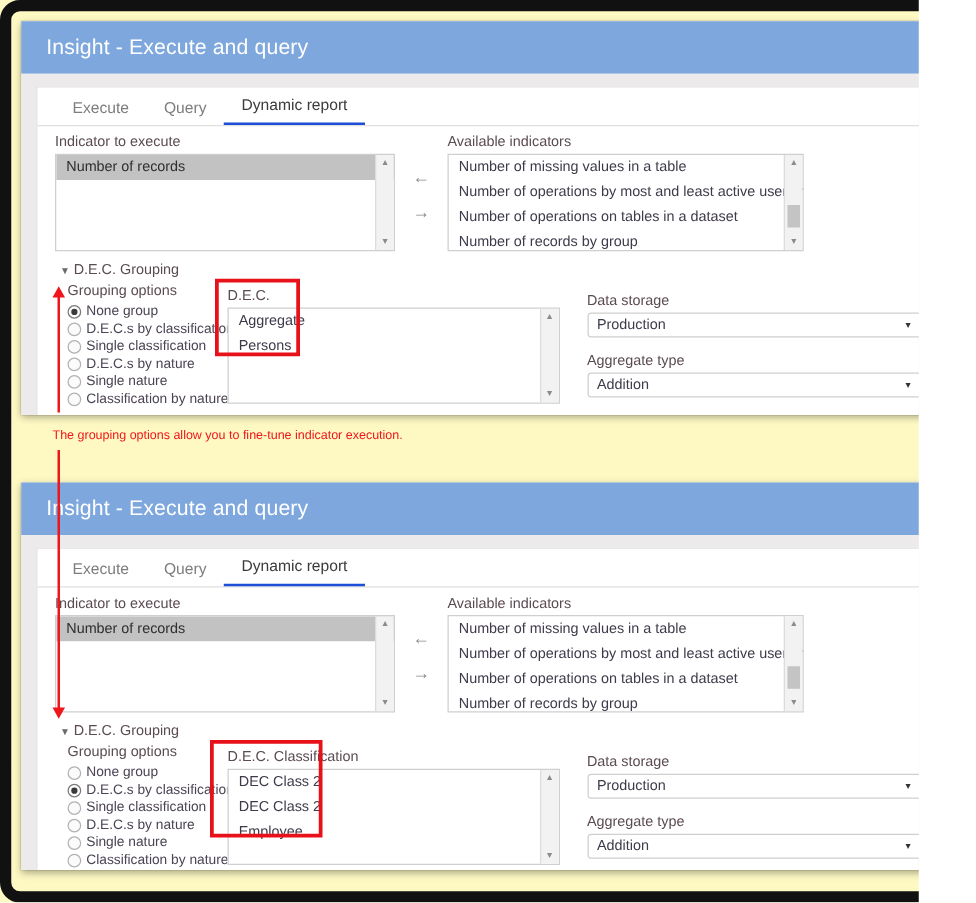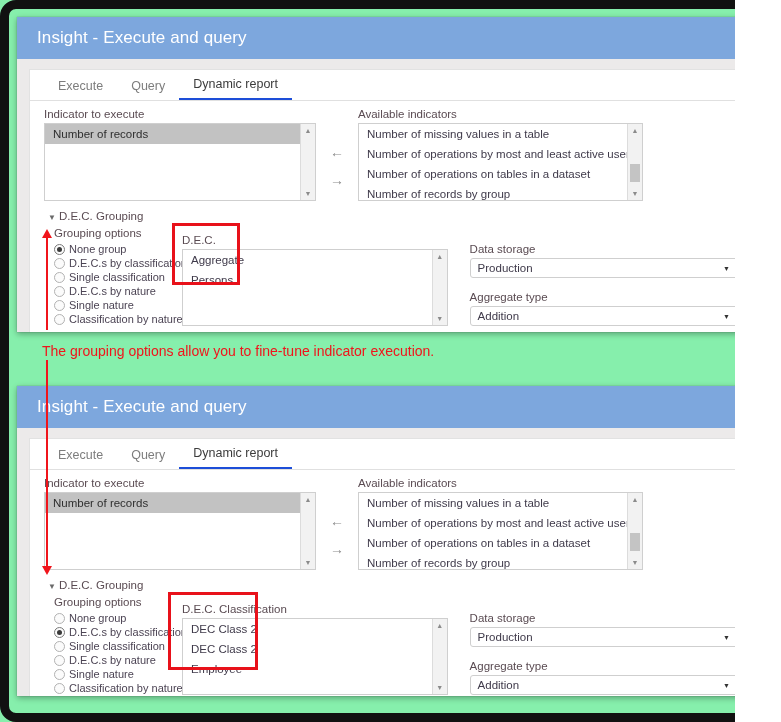--- a/index.html
+++ b/index.html
@@ -6,21 +6,21 @@
     margin: 0;
     padding: 0;
     background: #ffffff;
     font-family: "Liberation Sans", sans-serif;
   }
   #root {
     position: relative;
     width: 735px;
     height: 722px;
     overflow: hidden;
-    background: #86efac;
+    background: #fef9c3;
   }
 
   
   .frame {
     position: absolute;
     left: 0; top: 0;
     width: 781px; height: 722px;
     border: 9px solid #111111;
     border-radius: 16px;
     box-sizing: border-box;
@@ -93,21 +93,21 @@
   }
 
   
   .content { padding: 7px 14px 0 14px; position: relative; }
   .lbl {
     font-size: 11.5px;
     color: #5a4b52;
     margin-bottom: 3px;
     white-space: nowrap;
   }
-  .row { display: flex; align-items: flex-end; }
+  .row { display: flex; align-items: center; }
 
   .listbox {
     border: 1px solid #cfcfcf;
     background: #ffffff;
     box-sizing: border-box;
     position: relative;
     overflow: hidden;
   }
   .listbox .opt {
     font-size: 11.5px;
@@ -207,21 +207,21 @@
   .redbox {
     position: absolute;
     border: 3px solid #e8111a;
     box-sizing: border-box;
     z-index: 25;
     pointer-events: none;
   }
   .annot-text {
     position: absolute;
     color: #f0141b;
-    font-size: 14px;
+    font-size: 10px;
     white-space: nowrap;
     z-index: 25;
   }
   .redline {
     position: absolute;
     width: 2px;
     background: #f0141b;
     z-index: 30;
   }
   .arrowhead {

